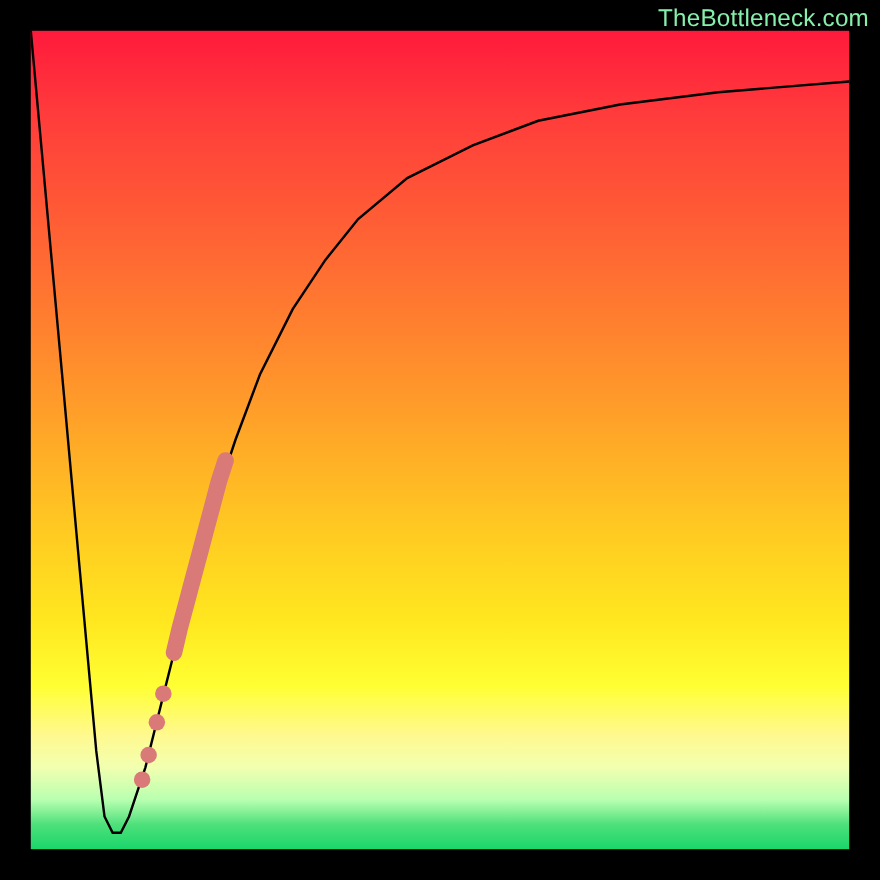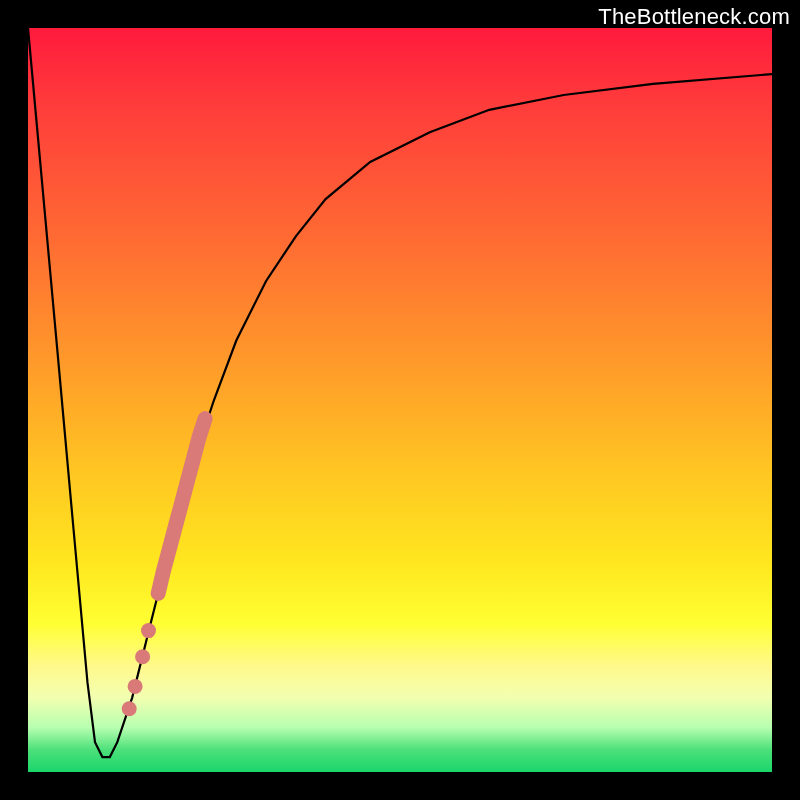--- a/index.html
+++ b/index.html
@@ -45,21 +45,21 @@
     top: 0;
     width: 744px;
     height: 744px;
   }
   .watermark {
     position: absolute;
     top: 4px;
     right: 10px;
     font-family: Arial, Helvetica, sans-serif;
     font-size: 22px;
-    color: #ffffff;
+    color: #86efac;
     letter-spacing: 0.2px;
   }
 </style>
 </head>
 <body>
 
 <div class="frame">
   <div class="plot">
     <svg class="curve" viewBox="0 0 744 744" preserveAspectRatio="none">
       <path d="M0.0 0.0 L14.9 163.7 L29.8 327.4 L44.6 491.0 L59.5 654.7 L67.0 714.2 L74.4 729.1 L81.8 729.1 L89.3 714.2 L104.2 669.6 L119.0 610.1 L133.9 550.6 L148.8 491.0 L163.7 439.0 L186.0 372.0 L208.3 312.5 L238.1 253.0 L267.8 208.3 L297.6 171.1 L342.2 133.9 L401.8 104.2 L461.3 81.8 L535.7 67.0 L625.0 55.8 L744.0 46.1 " id="curvePath" fill="none" stroke="#000" stroke-width="2.2"></path>

